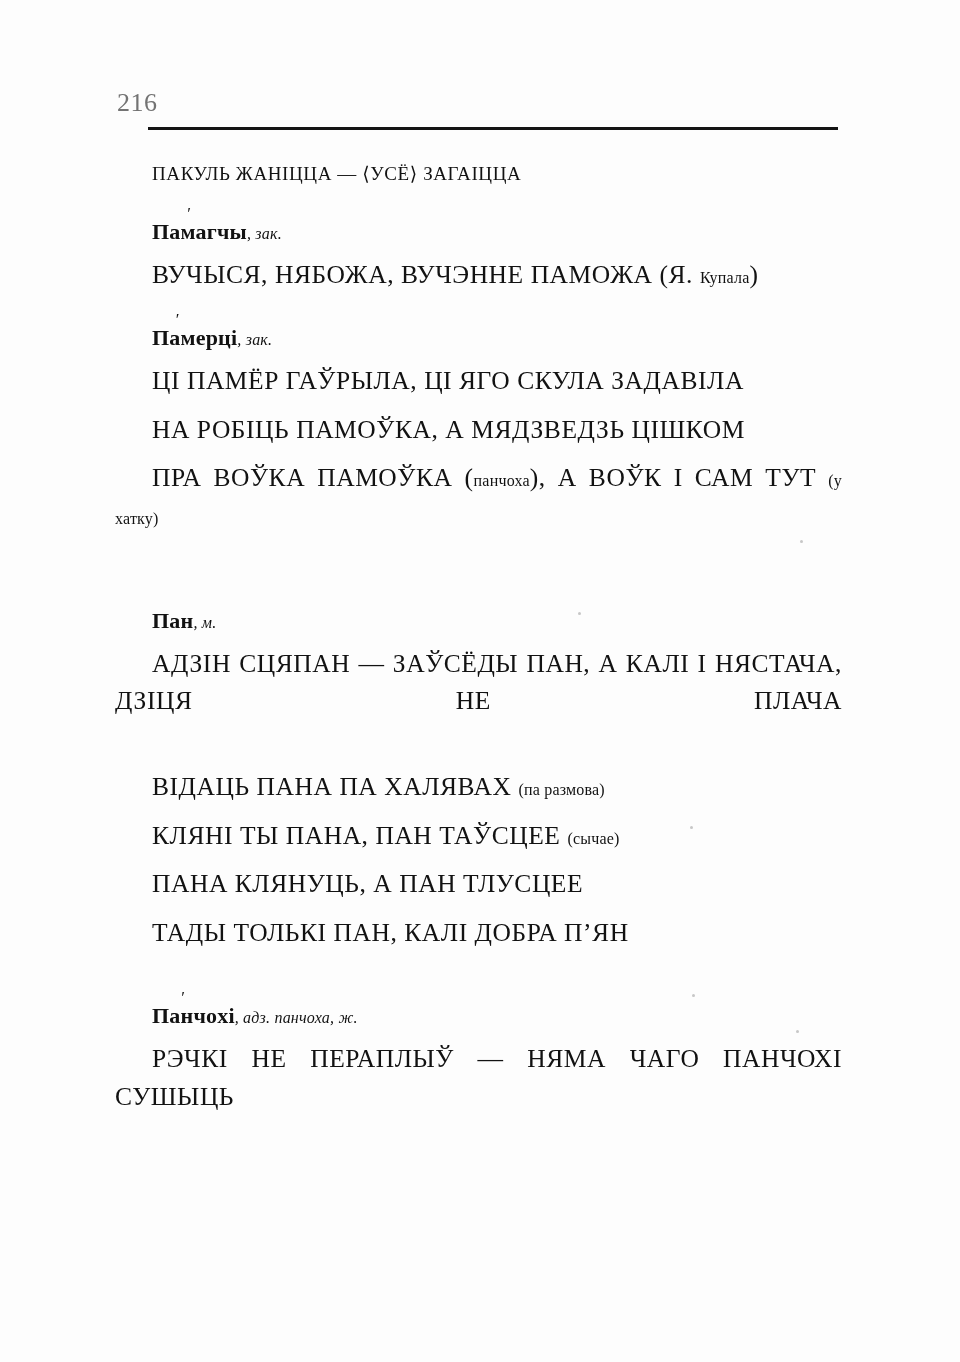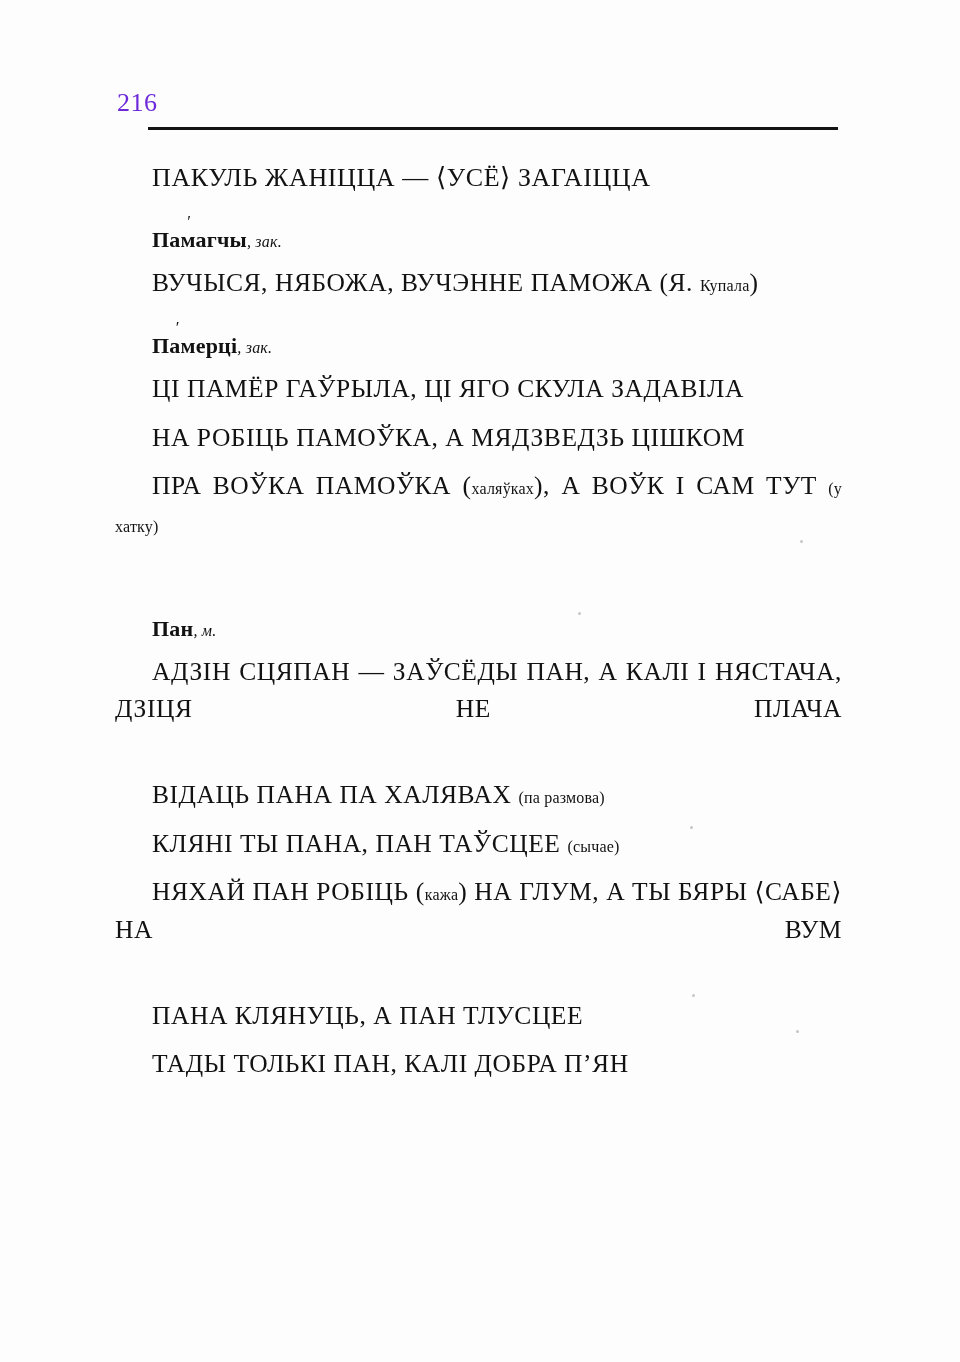--- a/index.html
+++ b/index.html
@@ -21,21 +21,21 @@
     width: 960px;
     height: 1362px;
     background: #fdfdfd;
   }
   .folio {
     position: absolute;
     left: 117px;
     top: 88px;
     font-size: 26px;
     letter-spacing: 0.5px;
-    color: #6d28d9;
+    color: #737373;
   }
   .header-rule {
     position: absolute;
     left: 148px;
     top: 127px;
     width: 690px;
     height: 3px;
     background: #141414;
   }
   .body-col {
@@ -43,21 +43,21 @@
     left: 115px;
     top: 150px;
     width: 727px;
   }
   .entry {
     margin: 0;
     padding: 0;
   }
   
   .title-line {
-    font-size: 26px;
+    font-size: 19px;
     letter-spacing: 0.6px;
     margin: 12px 0 4px 0;
     padding-left: 37px;
     white-space: nowrap;
   }
   .headword-line {
     font-size: 22px;
     padding-left: 37px;
     margin-top: 30px;
     position: relative;
@@ -129,30 +129,33 @@
         <div class="entry">
           <div class="headword-line" style="margin-top: 34px;"><span class="hw"><span class="acc">Памагч</span><span>ы</span></span><span class="gram">, зак.</span></div>
           <div class="proverb single"><span>ВУЧЫСЯ, НЯБОЖА, ВУЧЭННЕ ПАМОЖА (Я. </span><span class="gloss">Купала</span><span>)</span></div>
         </div>
         <div class="entry">
           <div class="headword-line" style="margin-top: 32px;"><span class="hw"><span class="acc">Паме</span><span>рці</span></span><span class="gram">, зак.</span></div>
           <div class="proverb single">ЦІ ПАМЁР ГАЎРЫЛА, ЦІ ЯГО СКУЛА ЗАДАВІЛА</div>
         </div>
         <div class="entry">
           <div class="proverb single">НА РОБІЦЬ ПАМОЎКА, А МЯДЗВЕДЗЬ ЦІШКОМ</div>
-          <div class="proverb"><span>ПРА ВОЎКА ПАМОЎКА (</span><span class="gloss">халяўках</span><span>), А ВОЎК І САМ ТУТ </span><span class="gloss">(у хатку)</span></div>
+          <div class="proverb"><span>ПРА ВОЎКА ПАМОЎКА (</span><span class="gloss">панчоха</span><span>), А ВОЎК І САМ ТУТ </span><span class="gloss">(у хатку)</span></div>
         </div>
         <div class="entry">
           <div class="headword-line" style="margin-top: 36px;"><span class="hw">Пан</span><span class="gram">, м.</span></div>
           <div class="proverb">АДЗІН СЦЯПАН — ЗАЎСЁДЫ ПАН, А КАЛІ І НЯСТАЧА, ДЗІЦЯ НЕ ПЛАЧА</div>
           <div class="proverb single"><span>ВІДАЦЬ ПАНА ПА ХАЛЯВАХ </span><span class="gloss">(па размова)</span></div>
           <div class="proverb single"><span>КЛЯНІ ТЫ ПАНА, ПАН ТАЎСЦЕЕ </span><span class="gloss">(сычае)</span></div>
-          <div class="proverb"><span>НЯХАЙ ПАН РОБІЦЬ (</span><span class="gloss">кажа</span><span>) НА ГЛУМ, А ТЫ БЯРЫ ⟨САБЕ⟩ НА ВУМ</span></div>
           <div class="proverb single">ПАНА КЛЯНУЦЬ, А ПАН ТЛУСЦЕЕ</div>
           <div class="proverb single">ТАДЫ ТОЛЬКІ ПАН, КАЛІ ДОБРА П’ЯН</div>
+        </div>
+        <div class="entry">
+          <div class="headword-line" style="margin-top: 52px;"><span class="hw"><span class="acc">Панчо</span><span>хі</span></span><span class="gram">, адз. панчоха, ж.</span></div>
+          <div class="proverb">РЭЧКІ НЕ ПЕРАПЛЫЎ — НЯМА ЧАГО ПАНЧОХІ СУШЫЦЬ</div>
         </div>
       </div>
   </div>
 
   <div class="spec" style="left:800px;top:540px;"></div>
   <div class="spec" style="left:690px;top:826px;"></div>
   <div class="spec" style="left:692px;top:994px;"></div>
   <div class="spec" style="left:796px;top:1030px;"></div>
   <div class="spec" style="left:578px;top:612px;"></div>
 </div>

